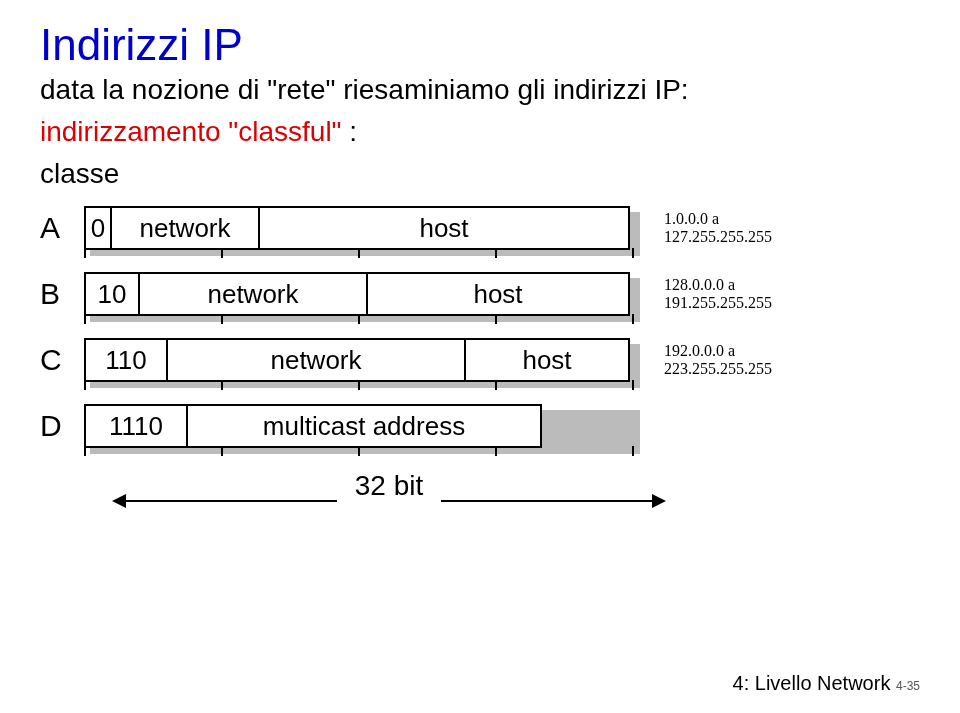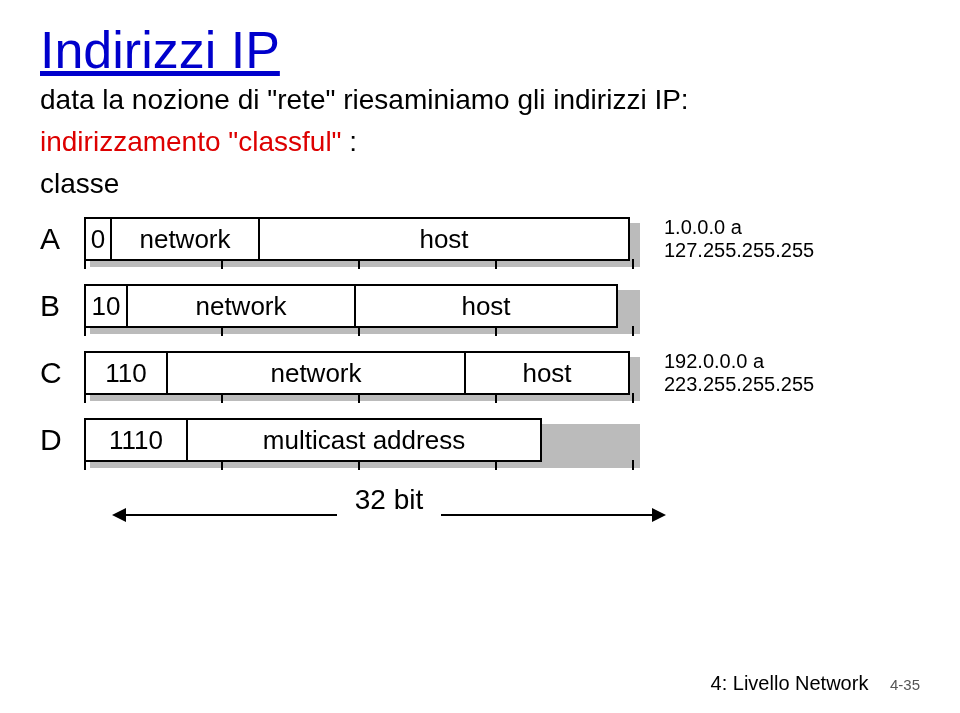--- a/index.html
+++ b/index.html
@@ -9,22 +9,21 @@
     font-size: 28px;
     background: #fff;
     color: #000;
     width: 960px;
     height: 713px;
     box-sizing: border-box;
     position: relative;
   }
   .title {
     color: #0000cc;
-    font-size: 52px;
-    text-decoration: underline;
+    font-size: 44px;
   }
   .line {
     margin: 4px 0 10px 0;
   }
   .red {
     color: #d00;
   }
   .table-wrap {
     margin-top: 10px;
   }
@@ -81,22 +80,23 @@
     z-index: 2;
     pointer-events:none;
   }
   .tick {
     width: 2px;
     height: 10px;
     background: #000;
   }
   .range {
     margin-left: 30px;
-    font-size: 20px;
+    font-size: 16px;
     line-height: 1.15;
+    font-family: Liberation Serif, serif;
   }
   .arrow-row {
     display: flex;
     align-items: flex-end;
     margin-left: 74px;
     margin-top: 20px;
   }
   .arrow-line {
     flex: 1;
     height: 2px;
@@ -126,22 +126,22 @@
     font-size: 28px;
   }
   .footer {
     position: absolute;
     bottom: 18px;
     right: 40px;
     font-family: Arial, sans-serif;
     font-size: 20px;
   }
   .footer .pn {
-    margin-left: 16px;
-    font-size: 15px;
+    margin-left: 0;
+    font-size: 12px;
     color: #555;
   }
 </style>
 </head>
 <body>
 
 <div class="title">Indirizzi IP</div>
 
 <div class="line">data la nozione di "rete" riesaminiamo gli indirizzi IP:</div>
 
@@ -170,32 +170,33 @@
       </div>
     </div>
     <div class="range">1.0.0.0 a<br>127.255.255.255</div>
   </div>
 
   <div class="row">
     <div class="class-letter">B</div>
     <div class="bar">
       <div class="shadow"></div>
       <div class="bar-inner">
-        <div class="cell" style="width:44px">10</div>
+        <div class="cell" style="width:56px">10</div>
         <div class="cell" style="width:230px">network</div>
         <div class="cell" style="width:264px">host</div>
       </div>
       <div class="ticks">
         <div class="tick"></div>
           <div class="tick"></div>
           <div class="tick"></div>
           <div class="tick"></div>
           <div class="tick"></div>
       </div>
     </div>
+    <div class="range">128.0.0.0 a<br>191.255.255.255</div>
   </div>
 
   <div class="row">
     <div class="class-letter">C</div>
     <div class="bar">
       <div class="shadow"></div>
       <div class="bar-inner">
         <div class="cell" style="width:84px">110</div>
         <div class="cell" style="width:300px">network</div>
         <div class="cell" style="width:166px">host</div>

